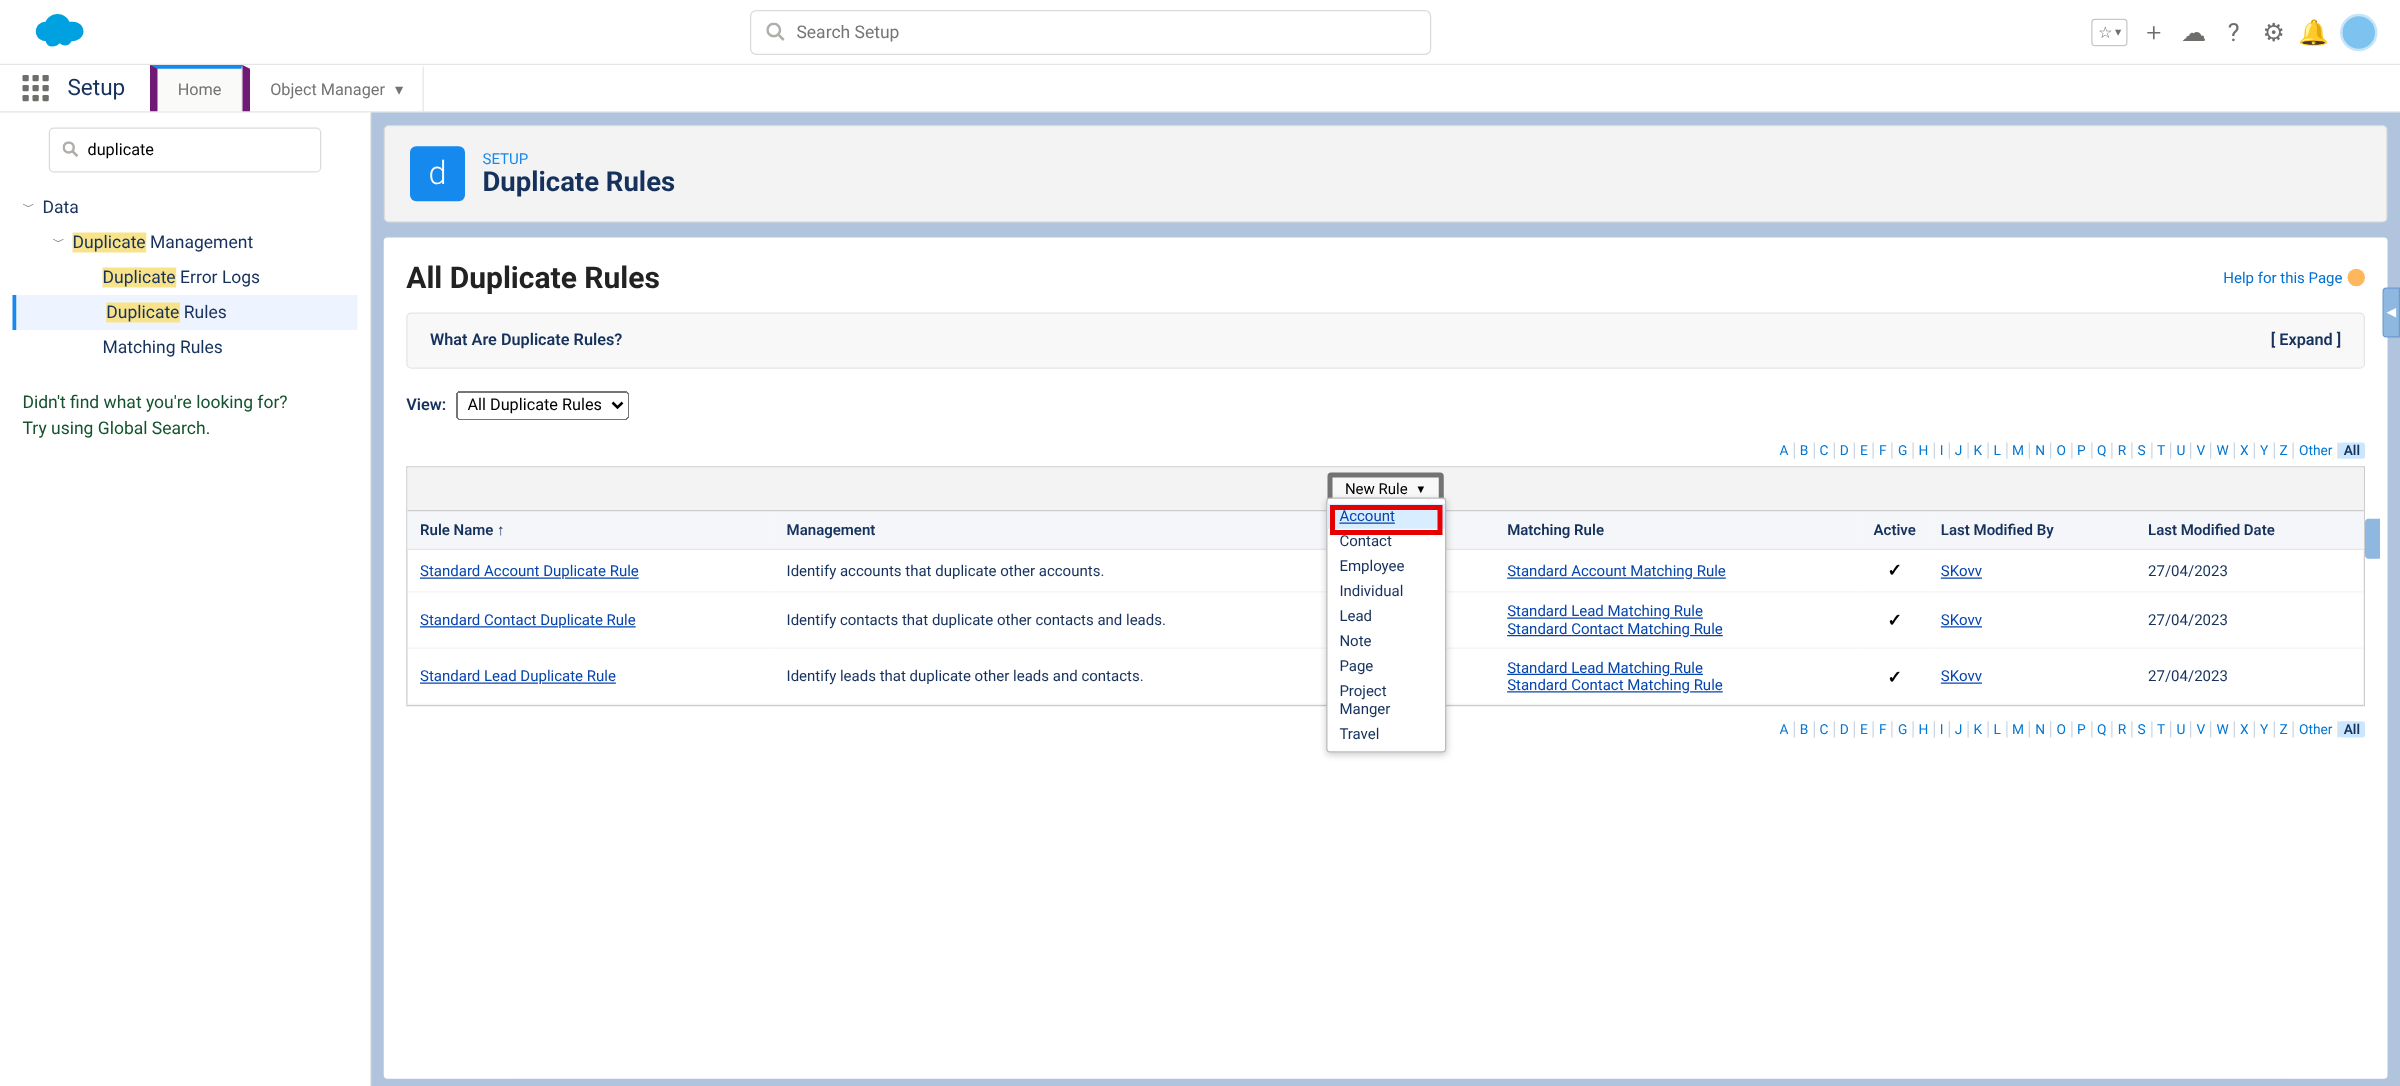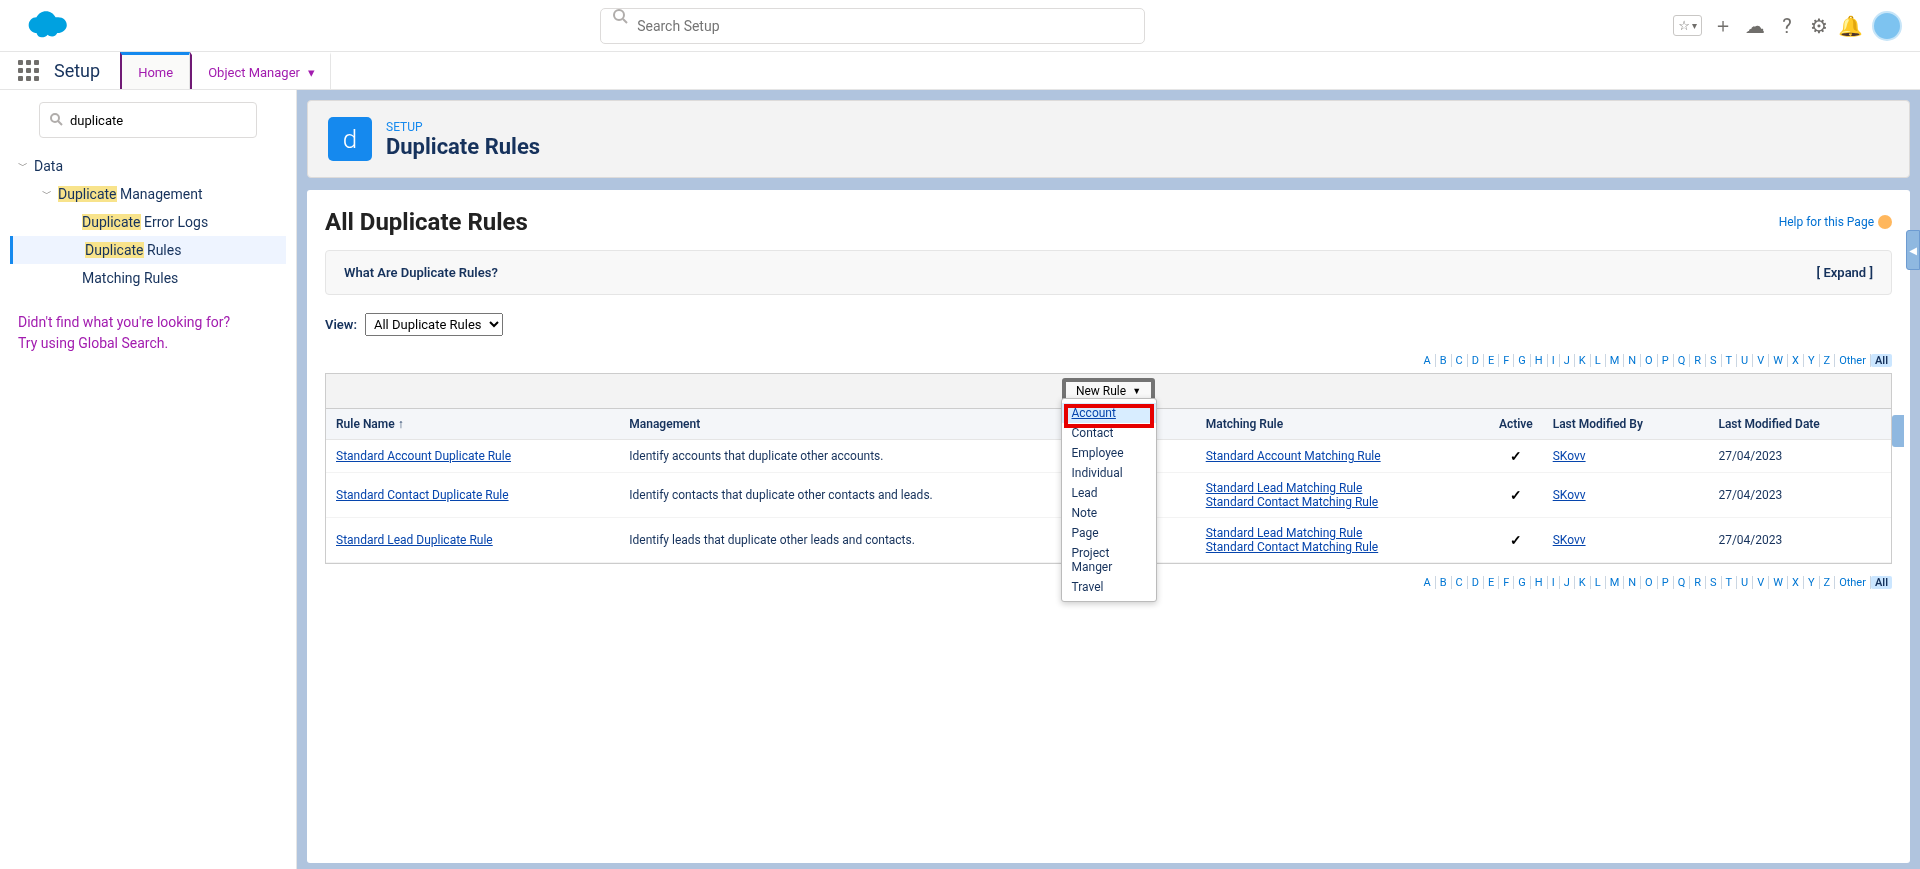--- a/index.html
+++ b/index.html
@@ -2,50 +2,50 @@
 <html><head>
 <meta charset="utf-8">
 <style>
 * { margin: 0; padding: 0; box-sizing: border-box; font-family: -apple-system, BlinkMacSystemFont, "Segoe UI", Roboto, Arial, sans-serif; }
 body { background: #fff; font-size: 13px; color: #16325c; }
 
 
 .top-header { height: 52px; display: flex; align-items: center; padding: 0 10px; border-bottom: 1px solid #e5e5e5; }
 .cloud-logo { width: 52px; height: 36px; margin-left: 10px; }
 .search-wrap { flex: 1; display: flex; justify-content: center; }
-.search-box { width: 545px; height: 36px; border: 1px solid #dddbda; border-radius: 5px; display: flex; padding: 0 12px; }
+.search-box { width: 545px; height: 36px; border: 1px solid #dddbda; border-radius: 5px; display: flex; align-items: center; padding: 0 12px; }
 .search-box input { border: none; outline: none; flex: 1; font-size: 14px; color: #706e6b; margin-left: 8px; }
 .right-icons { display: flex; align-items: center; gap: 10px; margin-right: 8px; color: #706e6b; }
 .right-icons .ico { width: 22px; height: 22px; display: inline-flex; align-items: center; justify-content: center; font-size: 20px; cursor: pointer; }
 .square-btn { border: 1px solid #c9c7c5; border-radius: 3px; padding: 2px 4px; display: flex; align-items: center; }
 .avatar { width: 30px; height: 30px; border-radius: 50%; background: #7dc3f0; border: 2px solid #c7e5f8; }
 
 
 .nav-bar { height: 38px; display: flex; align-items: center; border-bottom: 1px solid #e5e5e5; }
 .app-launcher { width: 22px; height: 22px; margin: 0 14px 0 18px; display: grid; grid-template-columns: repeat(3,5px); grid-template-rows: repeat(3,5px); gap: 3px; }
 .app-launcher div { background: #706e6b; border-radius: 1px; }
 .setup-label { font-size: 18px; font-weight: 400; color: #16325c; margin-right: 20px; }
 .nav-tabs { display: flex; height: 100%; }
-.nav-tab { padding: 0 16px; display: flex; align-items: center; border-top: 3px solid transparent; border-left: 2px solid #701a75; border-right: 1px solid #e5e5e5; color: #a21caf; cursor: pointer; }
+.nav-tab { padding: 0 16px; display: flex; align-items: center; border-top: 3px solid transparent; border-left: 6px solid #701a75; border-right: 1px solid #e5e5e5; color: #737373; cursor: pointer; }
 .nav-tab.active { border-top-color: #1589ee; background: #fafaf9; }
 .nav-tab .chev { margin-left: 8px; }
 
 
 .page-body { display: flex; height: calc(100vh - 90px); }
 .sidebar { width: 297px; padding: 12px 10px; border-right: 1px solid #e5e5e5; }
 .sidebar-search { width: 218px; height: 36px; border: 1px solid #dddbda; border-radius: 4px; display: flex; align-items: center; padding: 0 10px; margin: 0 auto 14px; }
 .sidebar-search input { border: none; outline: none; flex: 1; font-size: 13px; margin-left: 6px; }
 .tree { font-size: 14px; color: #16325c; }
 .tree-row { display: flex; align-items: center; padding: 6px 0 6px 8px; cursor: pointer; }
 .tree-row.indent1 { padding-left: 32px; }
 .tree-row.indent2 { padding-left: 72px; }
 .tree-row.selected { background: #eef4ff; border-left: 3px solid #1589ee; }
 .tree-chev { width: 12px; margin-right: 4px; color: #706e6b; font-size: 10px; }
 .hilite { background: #f8e38b; }
-.sidebar-footer { margin-top: 20px; font-size: 14px; color: #a21caf; padding-left: 8px; line-height: 1.5; }
+.sidebar-footer { margin-top: 20px; font-size: 14px; color: #14532d; padding-left: 8px; line-height: 1.5; }
 
 
 .main { flex: 1; background: #b0c4de; background-image: linear-gradient(rgba(176,196,222,0.3),rgba(176,196,222,0.3)); padding: 10px 10px 0 10px; overflow: hidden; position: relative; }
 .header-card { background: #f3f3f3; border: 1px solid #dddbda; border-radius: 4px; padding: 16px 20px; display: flex; align-items: center; }
 .header-icon { width: 44px; height: 44px; border-radius: 5px; background: #1589ee; display: flex; align-items: center; justify-content: center; color: #fff; font-size: 26px; font-weight: 300; margin-right: 14px; }
 .header-meta .crumb { font-size: 12px; color: #1589ee; }
 .header-meta .title { font-size: 22px; font-weight: 700; color: #16325c; }
 
 .content-card { background: #fff; border-radius: 3px; margin-top: 12px; padding: 18px 18px 23px 18px; position: relative; height: calc(100% - 96px); overflow: auto; }
 .page-title-row { display: flex; justify-content: space-between; align-items: center; }

